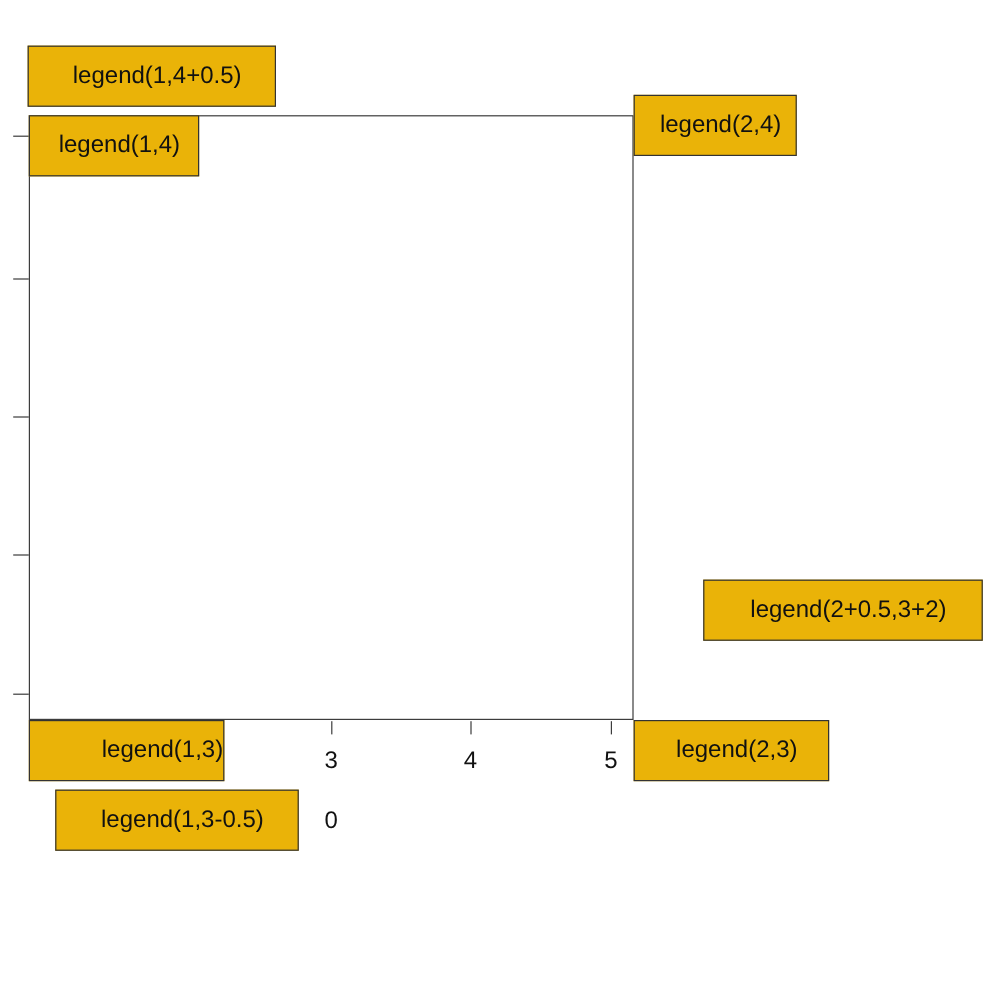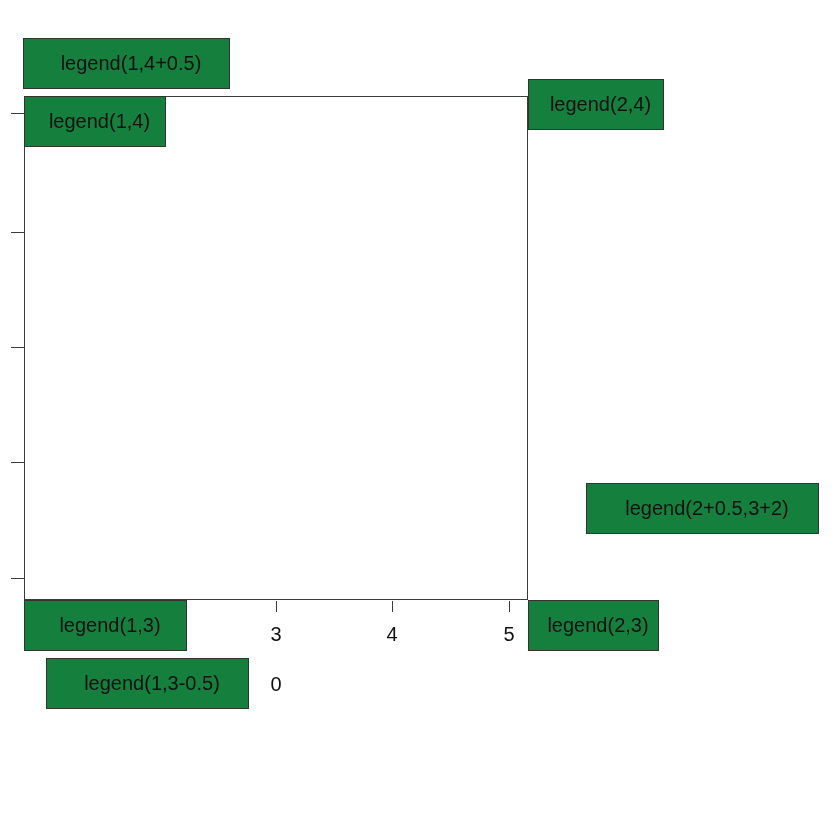--- a/index.html
+++ b/index.html
@@ -57,21 +57,21 @@
     line-height: 24px;
     text-align: center;
     font-size: 20px;
     color: #111111;
   }
   .legend-box {
     position: absolute;
     height: 51px;
     border: 1.5px solid #333333;
     box-sizing: border-box;
-    background: #15803d;
+    background: #eab308;
     display: flex;
     align-items: center;
     justify-content: center;
     padding-left: 9px;
     font-size: 20px;
     color: #111111;
     white-space: nowrap;
   }
 </style>
 </head>
@@ -106,25 +106,25 @@
   </div>
 
   <div class="legend-box" style="left: 528px; top: 79px; width: 136px;">
     <span>legend(2,4)</span>
   </div>
 
   <div class="legend-box" style="left: 586px; top: 483px; width: 233px;">
     <span>legend(2+0.5,3+2)</span>
   </div>
 
-  <div class="legend-box" style="left: 24px; top: 600px; width: 163px;">
+  <div class="legend-box" style="left: 24px; top: 600px; width: 163px; justify-content: flex-end;">
     <span>legend(1,3)</span>
   </div>
 
-  <div class="legend-box" style="left: 528px; top: 600px; width: 131px;">
+  <div class="legend-box" style="left: 528px; top: 600px; width: 163px;">
     <span>legend(2,3)</span>
   </div>
 
   <div class="legend-box" style="left: 23px; top: 658px; width: 203px; margin-left: 23px;">
     <span>legend(1,3-0.5)</span>
   </div>
 
 </div>
 
 </body></html>

